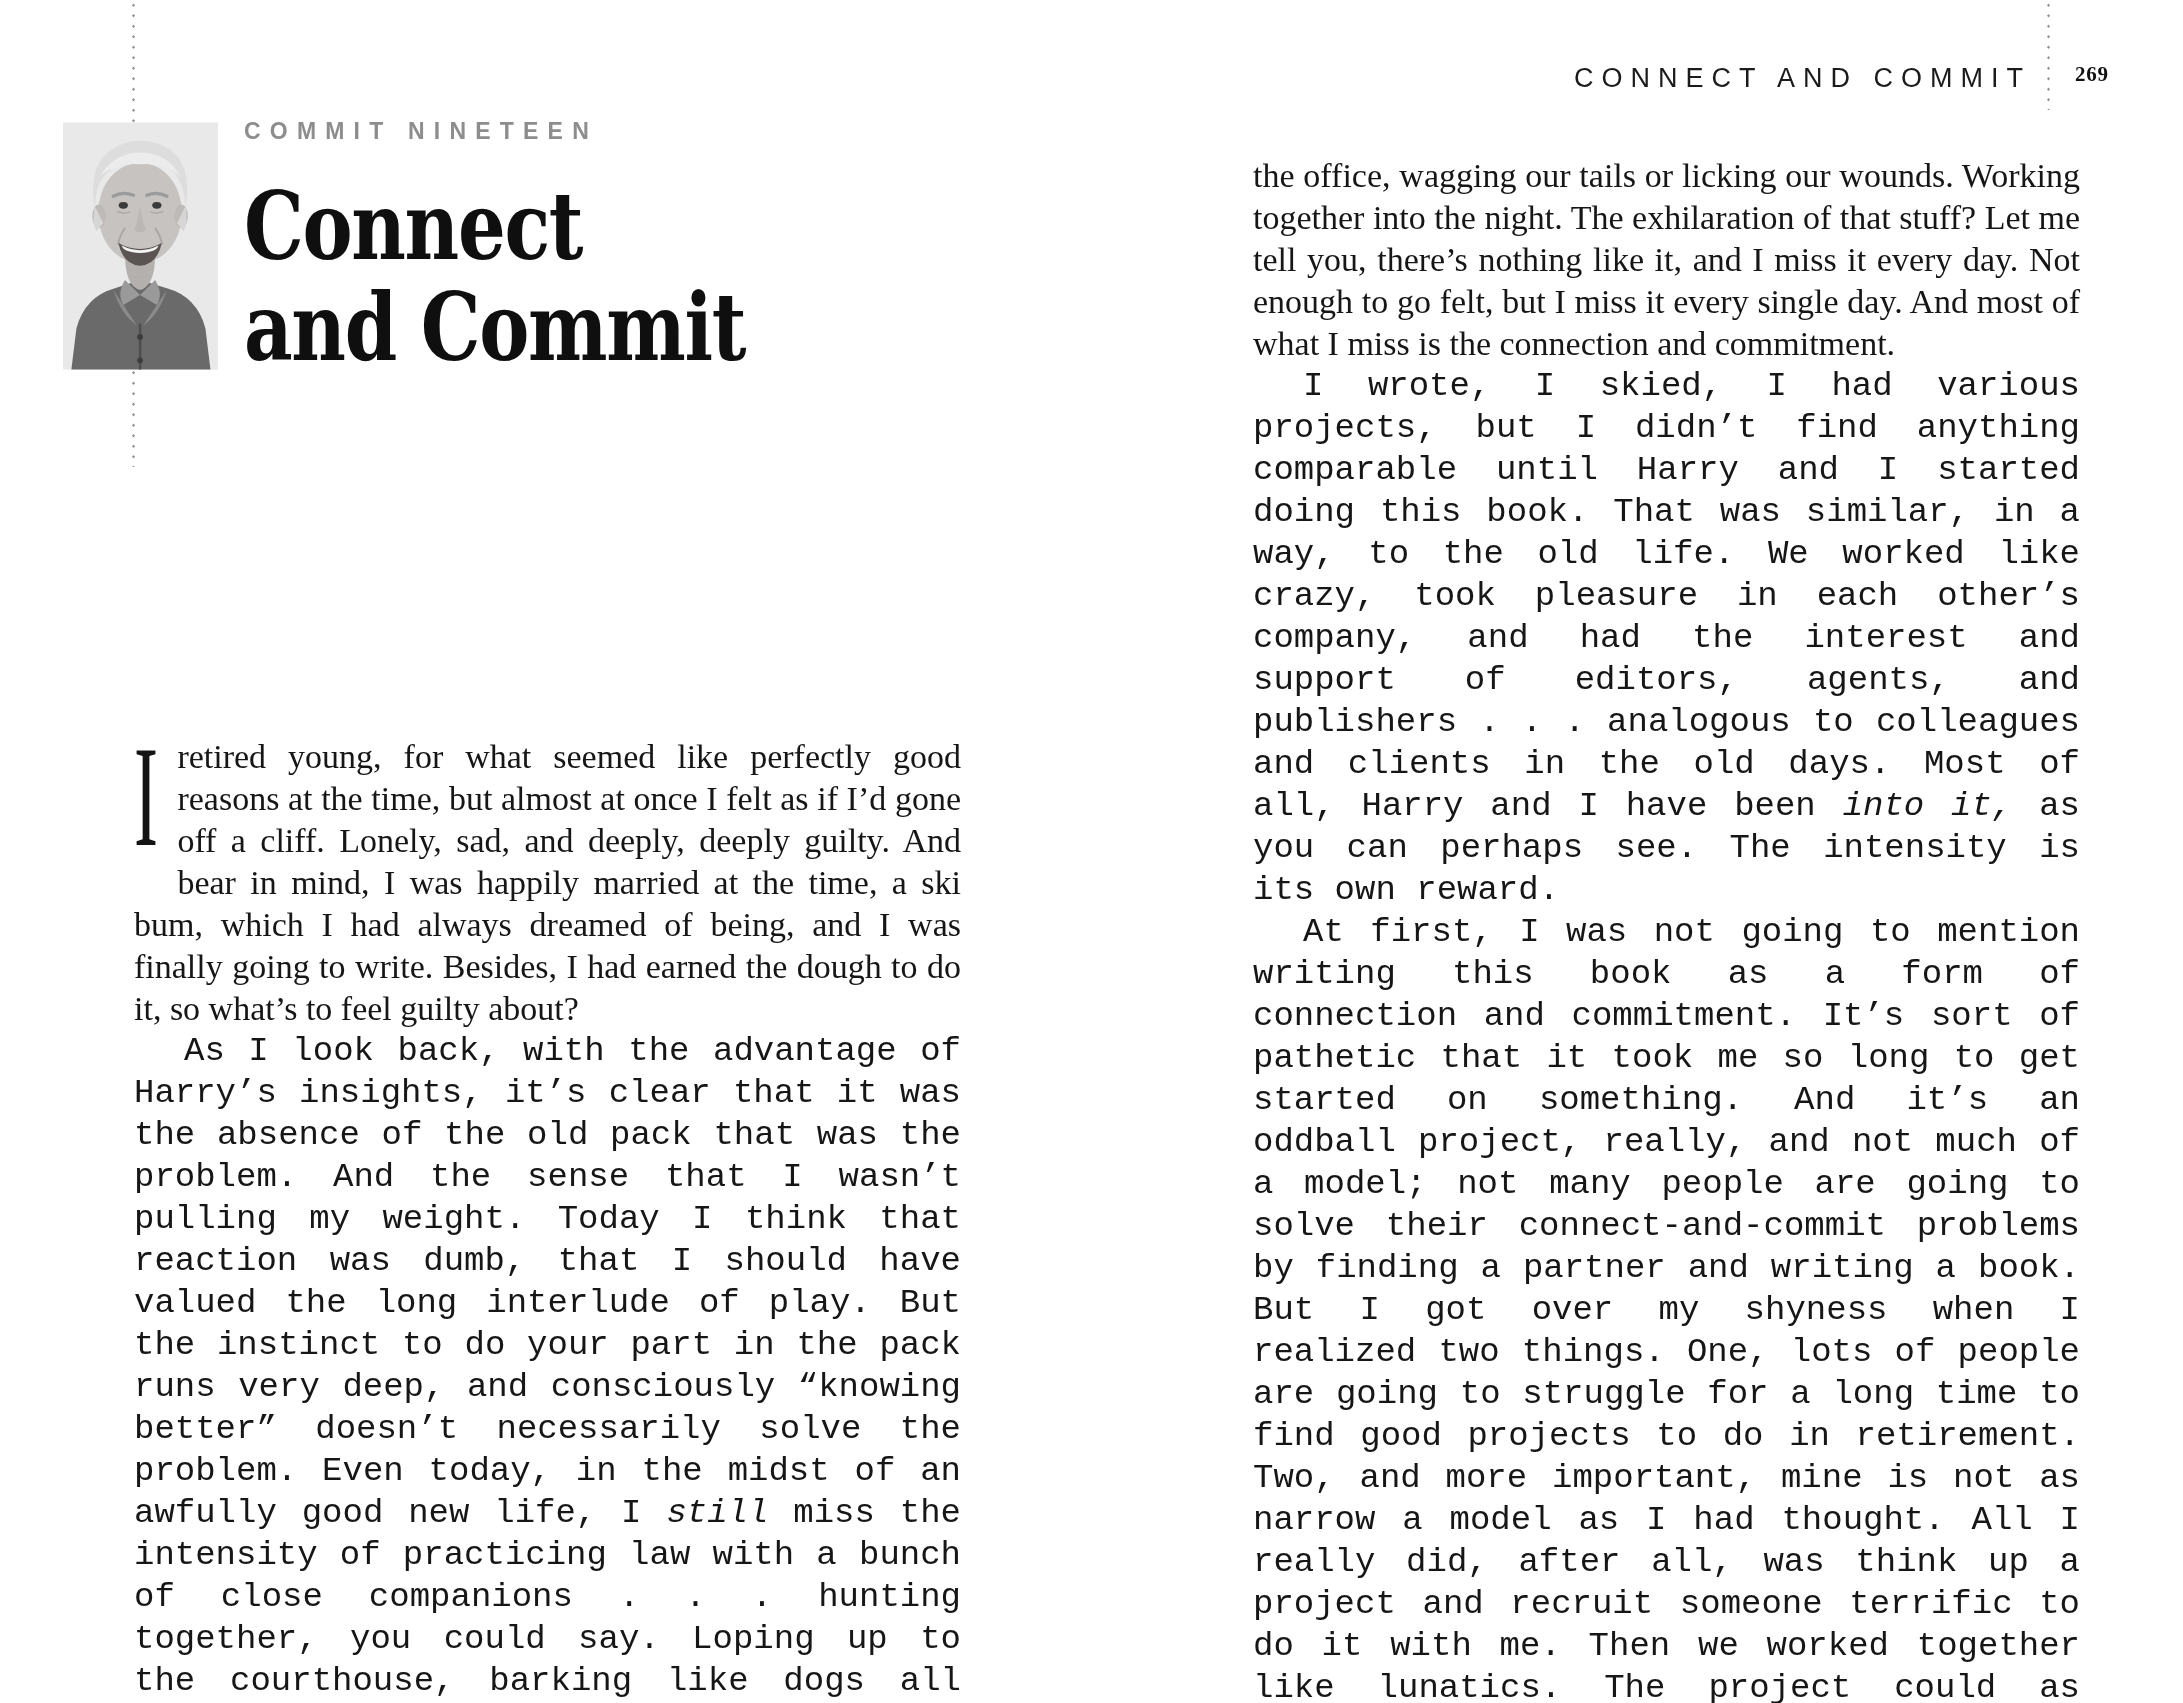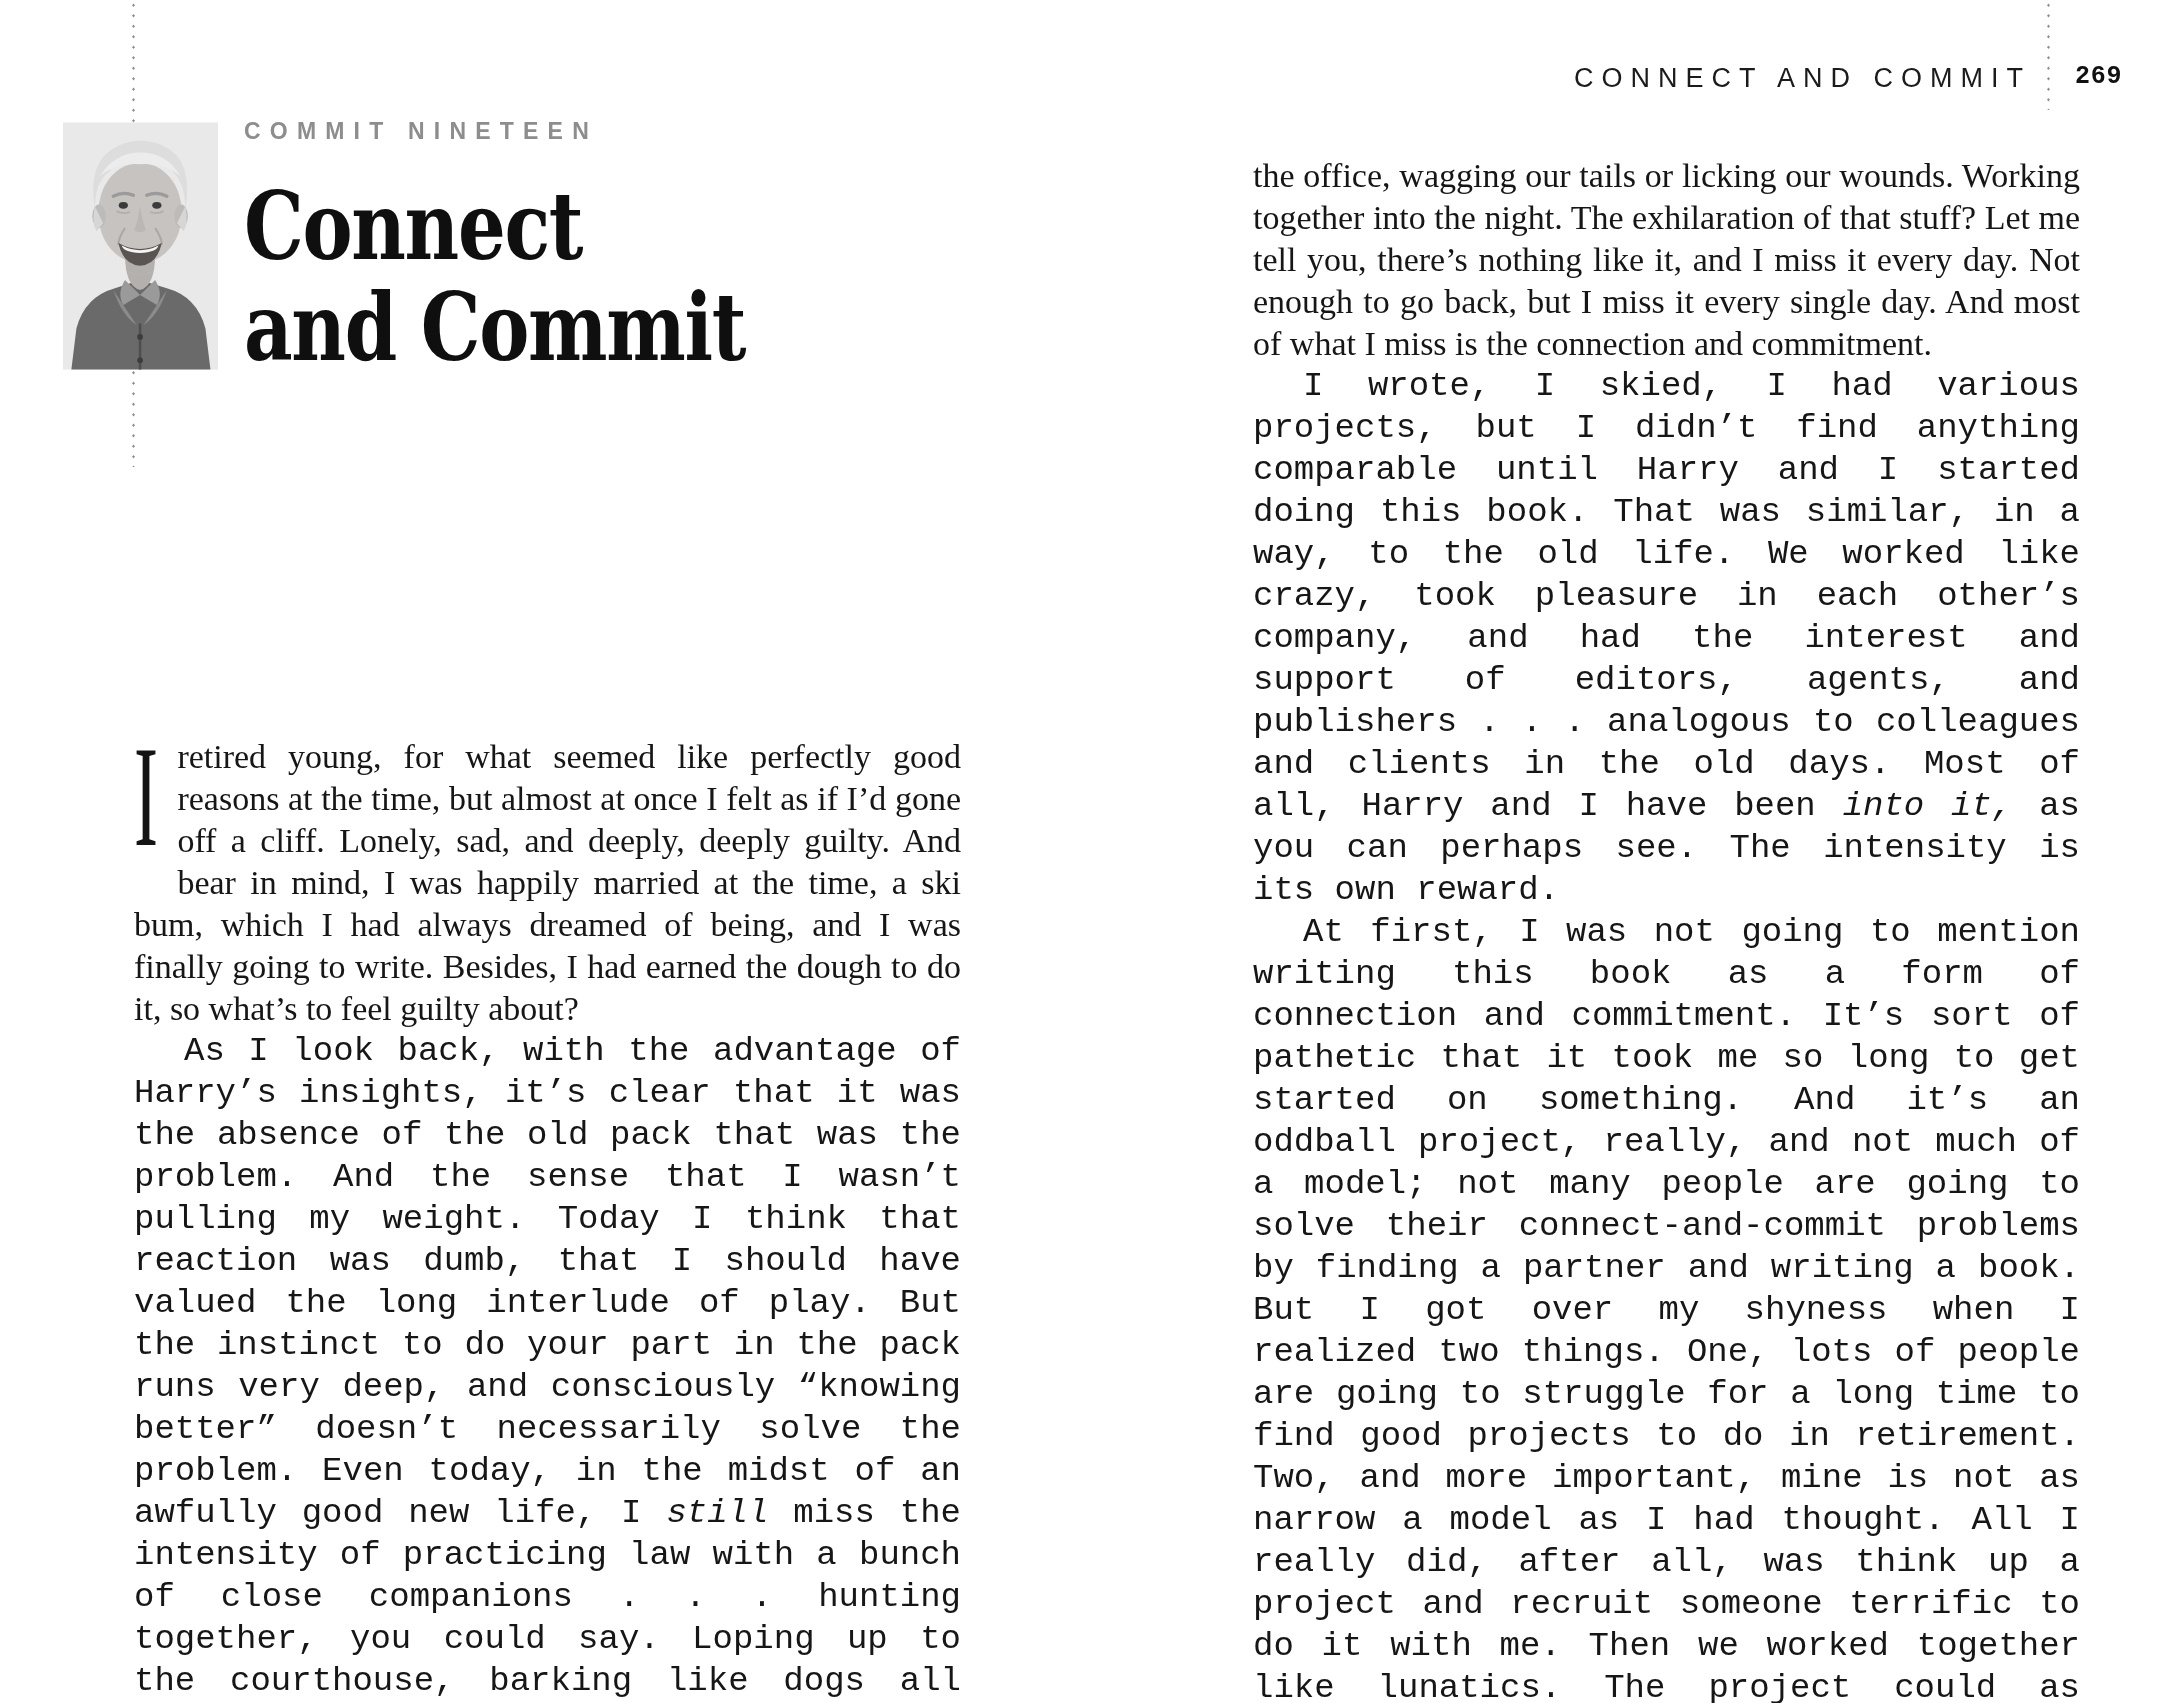--- a/index.html
+++ b/index.html
@@ -59,22 +59,22 @@
 
   
   .running-head{
     right:152px;top:63px;
     font-family:"Liberation Sans", sans-serif;
     font-weight:normal;font-size:27px;letter-spacing:8px;
     color:#1b1b1b;white-space:nowrap;
   }
   .pagenum{
     left:2075px;top:62px;
-    font-family:Liberation Mono, monospace;
-    font-weight:bold;font-size:25px;letter-spacing:0.8px;color:#111111;
+    font-family:Liberation Serif, serif;
+    font-weight:bold;font-size:21px;letter-spacing:0.8px;color:#111111;
   }
 </style>
 </head>
 <body>
 
 <div>
 
   <div class="abs dots dots-left"></div>
 
   <svg class="abs photo" viewBox="0 0 185 295" xmlns="http://www.w3.org/2000/svg">
@@ -136,21 +136,21 @@
       <span>As I look back, with the advantage of Harry’s insights, it’s clear that it was the absence of the old pack that was the problem. And the sense that I wasn’t pulling my weight. Today I think that reaction was dumb, that I should have valued the long interlude of play. But the instinct to do your part in the pack runs very deep, and consciously “knowing better” doesn’t necessarily solve the problem. Even today, in the midst of an awfully good new life, I <em>still</em> miss the intensity of practicing law with a bunch of close companions . . . hunting together, you could say. Loping up to the courthouse, barking like dogs all day long at the other side, trotting back to</span>
     </p>
   </div>
 
   <div class="abs running-head">CONNECT AND COMMIT</div>
   <div class="abs dots dots-right"></div>
   <div class="abs pagenum">269</div>
 
   <div class="abs col col-right">
     <p class="para">
-      <span>the office, wagging our tails or licking our wounds. Working together into the night. The exhilaration of that stuff? Let me tell you, there’s nothing like it, and I miss it every day. Not enough to go back, but I miss it every single day. And most of what I miss is the connection and commitment.</span>
+      <span>the office, wagging our tails or licking our wounds. Working together into the night. The exhilaration of that stuff? Let me tell you, there’s nothing like it, and I miss it every day. Not enough to go felt, but I miss it every single day. And most of what I miss is the connection and commitment.</span>
     </p>
     <p class="para indent">
       <span>I wrote, I skied, I had various projects, but I didn’t find anything comparable until Harry and I started doing this book. That was similar, in a way, to the old life. We worked like crazy, took pleasure in each other’s company, and had the interest and support of editors, agents, and publishers . . . analogous to colleagues and clients in the old days. Most of all, Harry and I have been <em>into it,</em> as you can perhaps see. The intensity is its own reward.</span>
     </p>
     <p class="para indent">
       <span>At first, I was not going to mention writing this book as a form of connection and commitment. It’s sort of pathetic that it took me so long to get started on something. And it’s an oddball project, really, and not much of a model; not many people are going to solve their connect-and-commit problems by finding a partner and writing a book. But I got over my shyness when I realized two things. One, lots of people are going to struggle for a long time to find good projects to do in retirement. Two, and more important, mine is not as narrow a model as I had thought. All I really did, after all, was think up a project and recruit someone terrific to do it with me. Then we worked together like lunatics. The project could as easily have been a bed-and-breakfast, a community library, or a hot dog stand. The point of it—the fun and the payoff—was the limbic connection and the commitment to doing something with a passion. So find a partner and write a book. Or build a new library in your town. Or open a hot dog stand.</span>
     </p>
     <p class="para indent">
       <span>If I were to fault my early retired life—not a very useful exercise—I would suggest that I had treated retirement as</span>
     </p>

